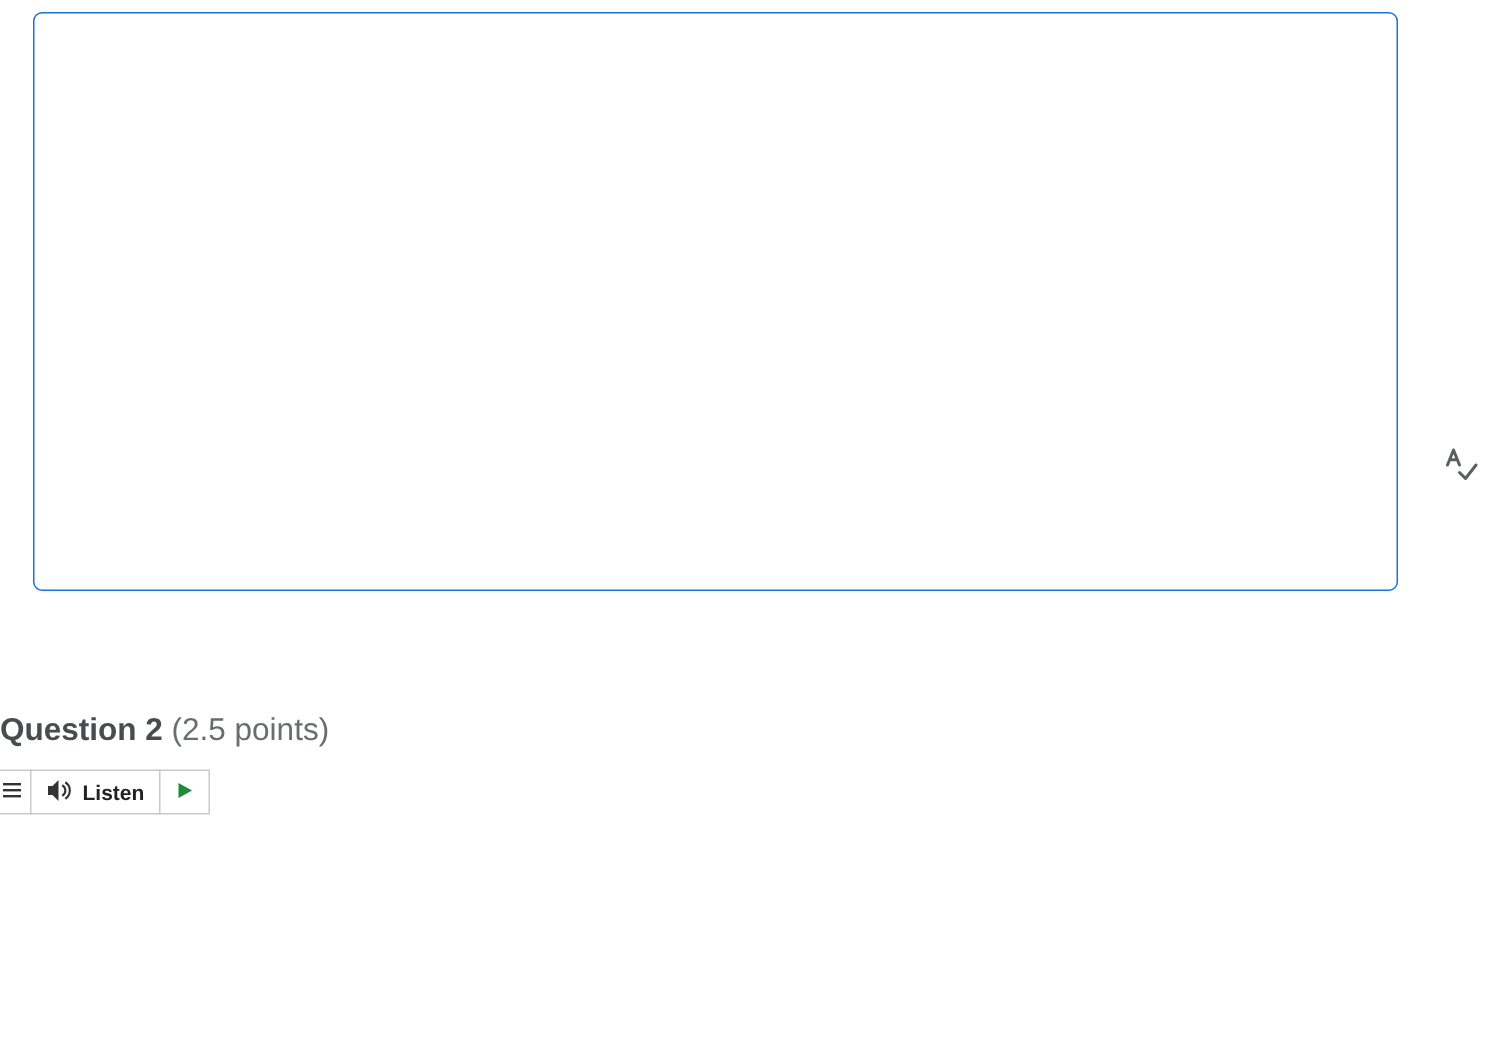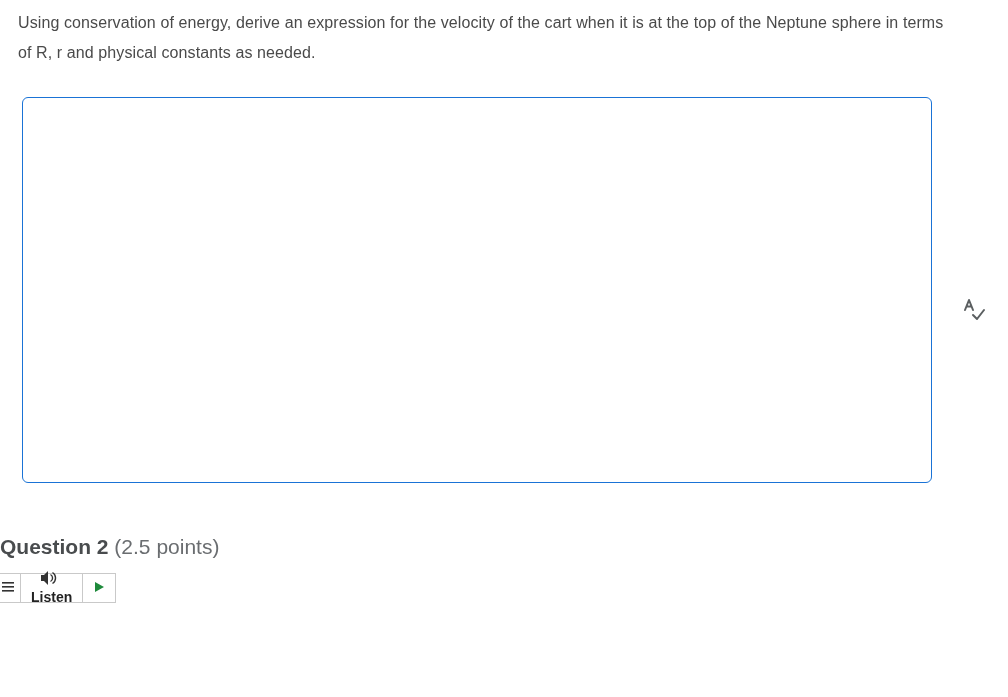--- a/index.html
+++ b/index.html
@@ -31,21 +31,21 @@
     height: 386px;
     border: 1.5px solid #1a73d6;
     border-radius: 6px;
     background: #fff;
     margin-left: 4px;
   }
   .question-header {
     font-family: Arial, Helvetica, sans-serif;
     font-size: 21px;
     color: #555;
-    margin-top: 52px;
+    margin-top: 81px;
     margin-left: -18px; 
     margin-bottom: 14px;
   }
   .question-header .qnum {
     font-weight: 700;
     color: #494c4e;
   }
   .question-header .pts {
     font-weight: 400;
     color: #6a6d70;
@@ -58,21 +58,20 @@
   }
   .listen-cell {
     border: 1px solid #c9c9c9;
     display: flex;
     align-items: center;
     justify-content: center;
     padding: 0 6px;
     background: #fff;
     font-size: 14px;
     color: #333;
-    flex-direction: column;
   }
   .listen-cell.seg-first { border-right: none; border-left: none; padding-left: 2px; padding-right: 4px; }
   .listen-cell.seg-listen { border-right: none; padding: 0 10px; font-weight: 600; color: #222;}
   .listen-cell.seg-listen svg { margin-right: 6px; }
   .listen-cell.seg-play { width: 34px; }
   .followup-text {
     margin-top: 36px;
     font-size: 16px;
     line-height: 1.9;
     color: #4a4a4a;
@@ -85,21 +84,20 @@
     width: 24px;
     height: 24px;
     color: #5b5f61;
   }
 </style>
 </head>
 <body>
 
 <div class="content-col">
 
-  <div class="question-text">Using conservation of energy, derive an expression for the velocity of the cart when it is at the top of the Neptune sphere in terms of R, r and physical constants as needed.</div>
 
   <div class="answer-box"></div>
 
   <div class="question-header">
     <span class="qnum">Question 2</span><span class="pts"> (2.5 points)</span>
   </div>
 
   <div class="listen-bar">
     <div class="listen-cell seg-first">
       <span>

